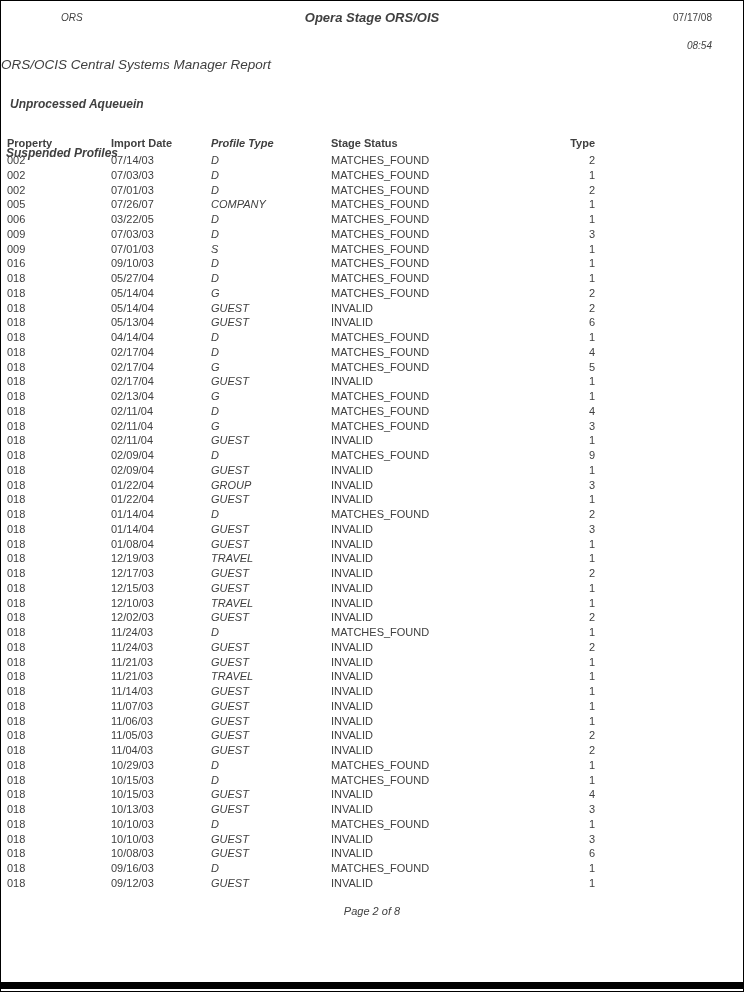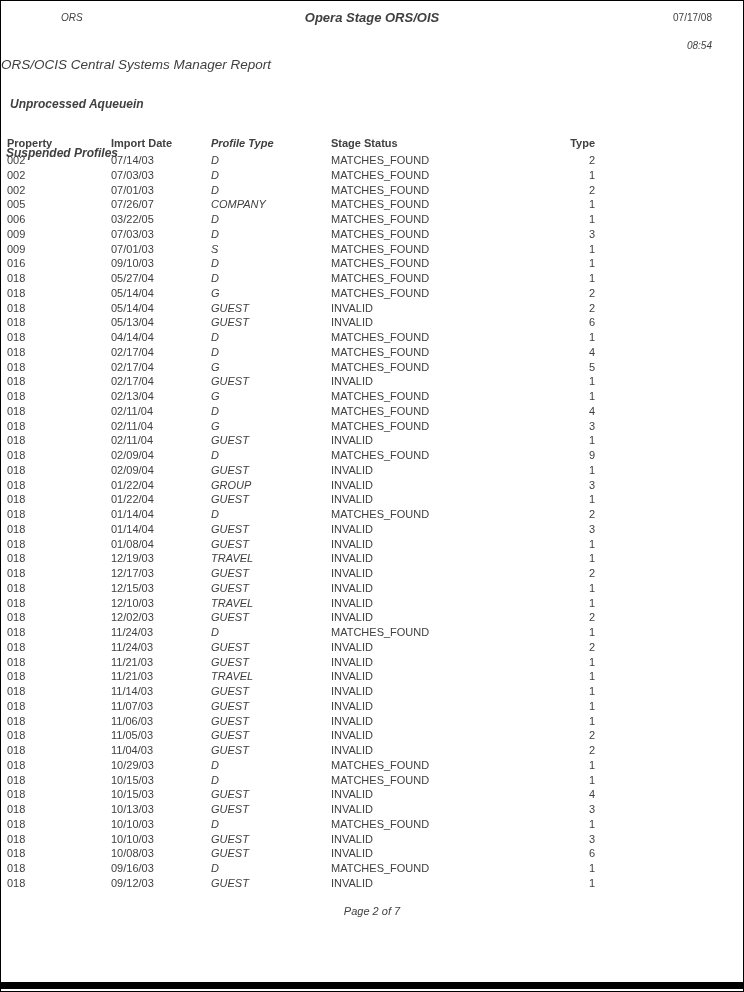--- a/index.html
+++ b/index.html
@@ -491,17 +491,17 @@
         <div class="trow">
           <div class="cell c0">018</div>
           <div class="cell c1">09/12/03</div>
           <div class="cell c2">GUEST</div>
           <div class="cell c3">INVALID</div>
           <div class="cell c4">1</div>
         </div>
       </div>
   </div>
 
-  <div class="footer">Page 2 of 7</div>
+  <div class="footer">Page 2 of 8</div>
 
   <div class="edge-bar"></div>
 
 </div>
 
 </body></html>

